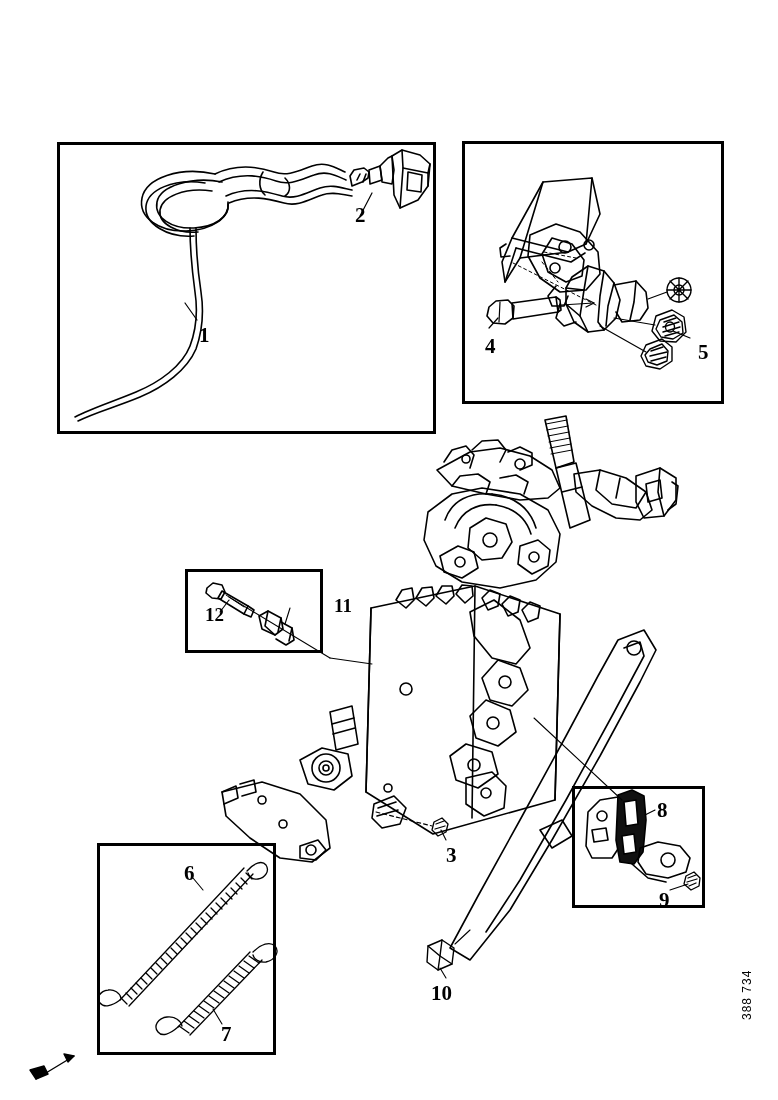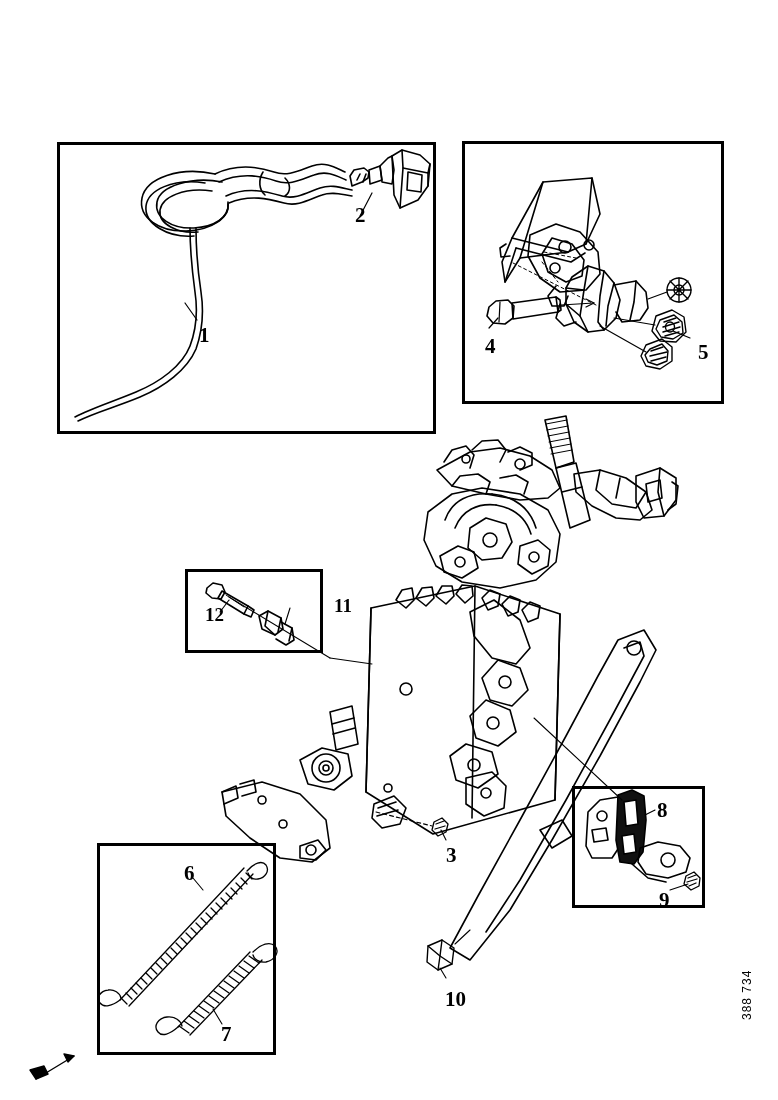--- a/index.html
+++ b/index.html
@@ -395,17 +395,17 @@
   <div class="callout big" style="left:355px; top:205px;">2</div>
   <div class="callout big" style="left:485px; top:336px;">4</div>
   <div class="callout big" style="left:698px; top:342px;">5</div>
   <div class="callout" style="left:286px; top:596px;margin-left:48px;">11</div>
   <div class="callout" style="left:205px; top:605px;">12</div>
   <div class="callout big" style="left:184px; top:863px;">6</div>
   <div class="callout big" style="left:221px; top:1024px;">7</div>
   <div class="callout big" style="left:657px; top:800px;">8</div>
   <div class="callout big" style="left:659px; top:890px;">9</div>
   <div class="callout big" style="left:446px; top:845px;">3</div>
-  <div class="callout big" style="left:445px; top:983px;margin-top:6px;">10</div>
+  <div class="callout big" style="left:431px; top:983px;">10</div>
 
   <div class="partno">388 734</div>
 
 </div>
 
 </body></html>

